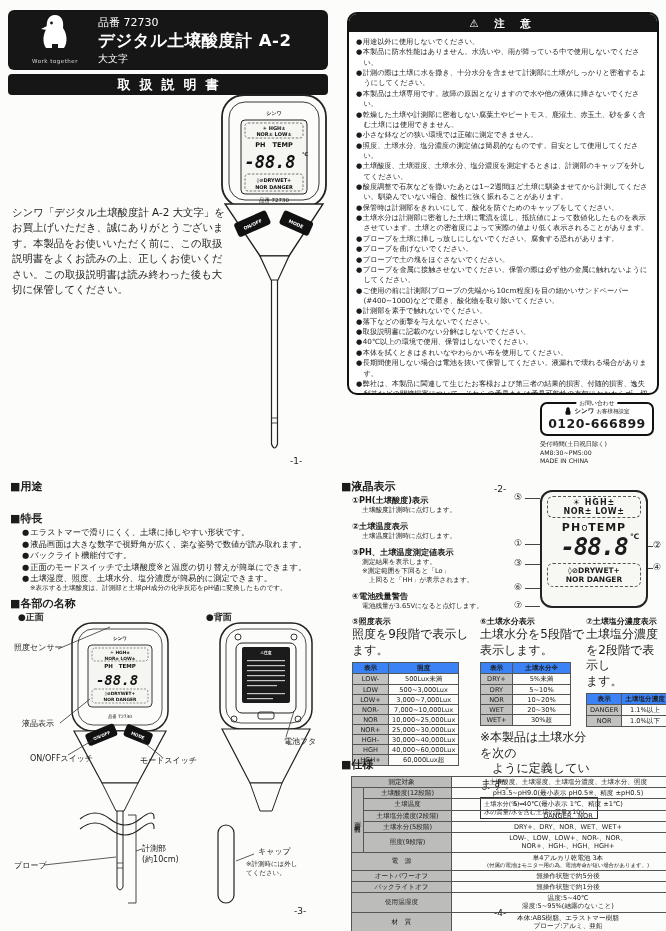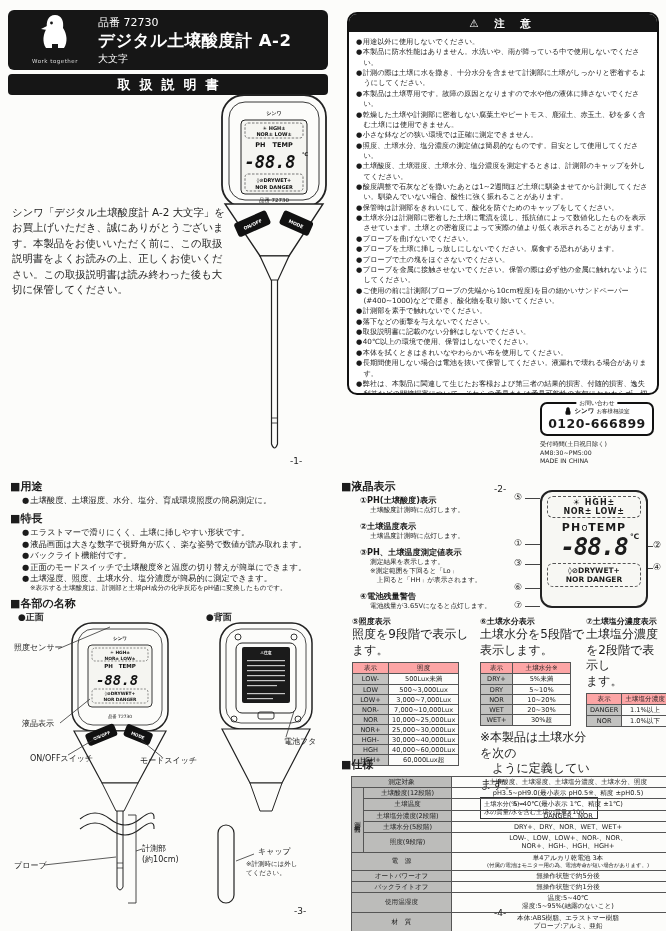--- a/index.html
+++ b/index.html
@@ -43,21 +43,21 @@
   
   .sec-title { font-size:11px; font-weight:bold; }
   .bullets { list-style:none; font-size:8.3px; line-height:1.4; }
   .bullets li::before { content:"●"; margin-right:1px; }
   .small-note { font-size:6.6px; color:#222; }
   .fig-label { font-size:8px; white-space:nowrap; }
   .fig-label-sm { font-size:6.5px; white-space:pre-line; }
   .view-label { font-size:9px; font-weight:bold; }
 
   
-  .lcd-item { margin-bottom:6px;margin-left:8px; }
+  .lcd-item { margin-bottom:6px; }
   .lcd-item .t { font-size:8.2px; font-weight:bold; }
   .lcd-item .d { font-size:6.7px; line-height:1.35; padding-left:10px; white-space:pre-line; }
 
   .lcd-panel { left:540px; top:490px; width:108px; height:118px; border:2.5px solid #222; border-radius:12px;
                background:#f7f7f3; padding:4px 5px; }
   .lcd-dash { border:1.2px dashed #555; border-radius:6px; text-align:center; font-weight:bold; }
   .lcd-dash .l1 { font-size:8px; letter-spacing:1px; }
   .lcd-dash .l2 { font-size:8px; letter-spacing:.5px; }
   .lcd-phtemp { text-align:center; font-size:11px; font-weight:bold; letter-spacing:1px; margin-top:3px; }
   .m-icon { display:inline-block; width:5px; height:6px; border:1.2px solid #222; border-radius:2px 2px 3px 3px; margin:0 1px; }
@@ -66,21 +66,21 @@
              letter-spacing:-1px; line-height:26px; }
   .lcd-unit { position:absolute; right:2px; top:-2px; font-size:7.5px; font-weight:bold; }
   .lcd-b { font-size:7.5px; }
   .co-chip { font-size:9px; }
   .co-line { height:1px; background:#444; }
 
   .tbl-title { font-size:8px; font-weight:bold; }
   .tbl-desc { font-size:12px; line-height:1.3; }
   table.mini { border-collapse:collapse; font-size:6.6px; }
   table.mini th, table.mini td { border:1px solid #555; padding:.5px 3px; text-align:center; white-space:nowrap; }
-  table.mini th { background:#fca5a5; font-weight:normal; }
+  table.mini th { background:#3b82f6; font-weight:bold; }
   table.mini td.k { background:#c2c2c0; }
   .formula-box { border:1px solid #333; padding:2px 3px; font-size:6.2px; line-height:1.35; white-space:pre-line; background:#fff; }
 
   table.spec { border-collapse:collapse; font-size:6.6px; width:334px; }
   table.spec td { border:1px solid #555; padding:1px 3px; text-align:center; line-height:1.25; }
   table.spec td.k { background:#bcbcba; }
   table.spec td.g { background:#bcbcba; width:12px; padding:0; }
   .vtext { writing-mode:vertical-rl; font-size:6.4px; letter-spacing:2px; margin:0 auto; }
   .spec-note { font-size:5.4px; display:block; }
   .prewrap { white-space:pre-line; }
@@ -159,22 +159,22 @@
         <li>本製品に防水性能はありません。水洗いや、雨が降っている中で使用しないでください。</li>
         <li>計測の際は土壌に水を撒き、十分水分を含ませて計測部に土壌がしっかりと密着するようにしてください。</li>
         <li>本製品は土壌専用です。故障の原因となりますので水や他の液体に挿さないでください。</li>
         <li>乾燥した土壌や計測部に密着しない腐葉土やピートモス、鹿沼土、赤玉土、砂を多く含む土壌には使用できません。</li>
         <li>小さな鉢などの狭い環境では正確に測定できません。</li>
         <li>照度、土壌水分、塩分濃度の測定値は簡易的なものです。目安として使用してください。</li>
         <li>土壌酸度、土壌湿度、土壌水分、塩分濃度を測定するときは、計測部のキャップを外してください。</li>
         <li>酸度調整で石灰などを撒いたあとは1~2週間ほど土壌に馴染ませてから計測してください。馴染んでいない場合、酸性に強く振れることがあります。</li>
         <li>保管時は計測部をきれいにして、酸化を防ぐためのキャップをしてください。</li>
         <li>土壌水分は計測部に密着した土壌に電流を流し、抵抗値によって数値化したものを表示させています。土壌との密着度によって実際の値より低く表示されることがあります。</li>
+        <li>プローブを土壌に挿しっ放しにしないでください。腐食する恐れがあります。</li>
         <li>プローブを曲げないでください。</li>
-        <li>プローブを土壌に挿しっ放しにしないでください。腐食する恐れがあります。</li>
         <li>プローブで土の塊をほぐさないでください。</li>
         <li>プローブを金属に接触させないでください。保管の際は必ず他の金属に触れないようにしてください。</li>
         <li>ご使用の前に計測部(プローブの先端から10cm程度)を目の細かいサンドペーパー(#400~1000)などで磨き、酸化物を取り除いてください。</li>
         <li>計測部を素手で触れないでください。</li>
         <li>落下などの衝撃を与えないでください。</li>
         <li>取扱説明書に記載のない分解はしないでください。</li>
         <li>40℃以上の環境で使用、保管はしないでください。</li>
         <li>本体を拭くときはきれいなやわらかい布を使用してください。</li>
         <li>長期間使用しない場合は電池を抜いて保管してください。液漏れで壊れる場合があります。</li>
         <li>弊社は、本製品に関連して生じたお客様および第三者の結果的損害、付随的損害、逸失利益などの間接損害について、それらの予見または予見可能性の有無にかかわらず一切の責任を負いません。ただし、弊社に故意または重過失が存する場合またはお客様が消費者契約法上の消費者に該当する場合は、この限りではありません。本製品の使用に関し弊社が損害賠償責任を負う場合、本製品の代金相当額を限度額として賠償責任を負うものとします。</li>
@@ -194,24 +194,20 @@
     <div class="contact-phone">0120-666899</div>
   </div>
   <div class="abs contact-info">
     <div>受付時間(土日祝日除く)</div>
     <div>AM8:30~PM5:00</div>
     <div>MADE IN CHINA</div>
   </div>
   <div class="abs pageno" style="left:494px;top:484px;">-2-</div>
 
   <div class="abs sec-title" style="left:10px;top:479px;">■用途</div>
-  <ul class="abs bullets" style="left:22px;top:495px;width:300px;">
-
-  <li>土壌酸度、土壌湿度、水分、塩分、育成環境照度の簡易測定に。</li>
-    </ul>
 
   <div class="abs sec-title" style="left:10px;top:511px;">■特長</div>
   <ul class="abs bullets" style="left:22px;top:527px;width:306px;">
 
   <li>エラストマーで滑りにくく、土壌に挿しやすい形状です。</li>
       <li>液晶画面は大きな数字で視野角が広く、楽な姿勢で数値が読み取れます。</li>
       <li>バックライト機能付です。</li>
       <li>正面のモードスイッチで土壌酸度※と温度の切り替えが簡単にできます。</li>
       <li>土壌湿度、照度、土壌水分、塩分濃度が簡易的に測定できます。</li>
     </ul>

